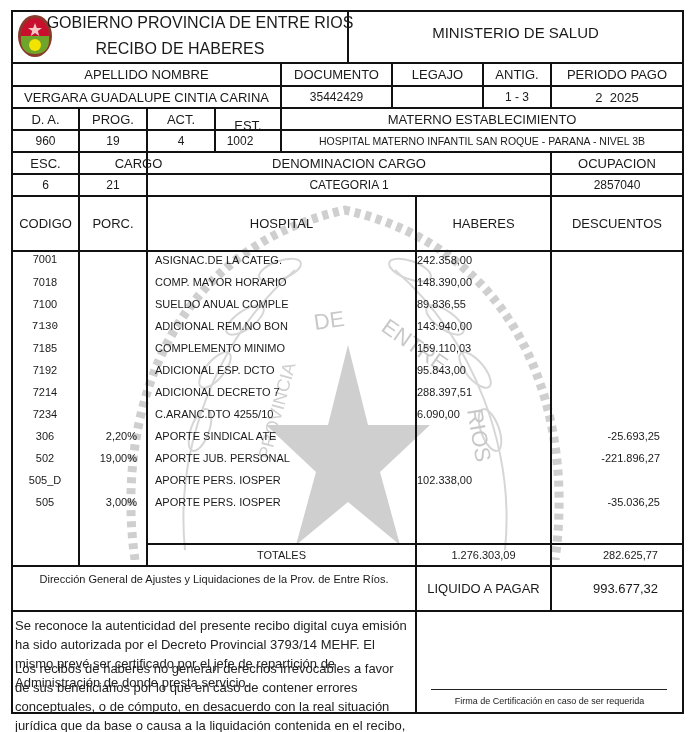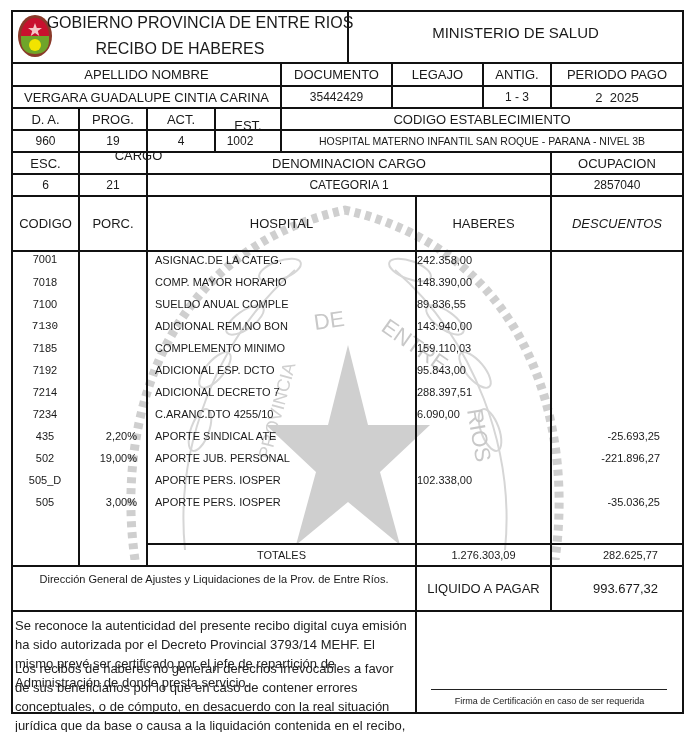--- a/index.html
+++ b/index.html
@@ -112,43 +112,43 @@
 <div class="cell" style="left:13px;top:87px;width:267px;height:20px;">VERGARA GUADALUPE CINTIA CARINA</div>
 <div class="cell" style="left:282px;top:87px;width:109px;height:20px;font-size:12px;">35442429</div>
 <div class="cell" style="left:393px;top:87px;width:89px;height:20px;"></div>
 <div class="cell" style="left:484px;top:87px;width:66px;height:20px;font-size:12px;white-space:pre;">1 - 3</div>
 <div class="cell" style="left:552px;top:87px;width:130px;height:20px;white-space:pre;">2  2025</div>
 
 <div class="cell" style="left:13px;top:109px;width:65px;height:20px;">D. A.</div>
 <div class="cell" style="left:80px;top:109px;width:66px;height:20px;">PROG.</div>
 <div class="cell" style="left:148px;top:109px;width:66px;height:20px;">ACT.</div>
 <div class="cell" style="left:216px;top:109px;width:64px;height:32px;">EST.</div>
-<div class="cell" style="left:282px;top:109px;width:400px;height:20px;">CODIGO ESTABLECIMIENTO</div>
+<div class="cell" style="left:282px;top:109px;width:400px;height:20px;">MATERNO ESTABLECIMIENTO</div>
 
 <div class="cell" style="left:13px;top:131px;width:65px;height:20px;font-size:12px;">960</div>
 <div class="cell" style="left:80px;top:131px;width:66px;height:20px;font-size:12px;">19</div>
 <div class="cell" style="left:148px;top:131px;width:66px;height:20px;font-size:12px;">4</div>
 <div class="cell" style="left:216px;top:131px;width:48px;height:20px;font-size:12px;">1002</div>
 <div class="cell" style="left:282px;top:131px;width:400px;height:20px;font-size:10.5px;">HOSPITAL MATERNO INFANTIL SAN ROQUE - PARANA - NIVEL 3B</div>
 
 <div class="cell" style="left:13px;top:153px;width:65px;height:20px;">ESC.</div>
-<div class="cell" style="left:80px;top:145px;width:78px;height:20px;padding-left:39px;">CARGO</div>
+<div class="cell" style="left:80px;top:153px;width:78px;height:20px;padding-left:39px;">CARGO</div>
 <div class="cell" style="left:148px;top:153px;width:402px;height:20px;">DENOMINACION CARGO</div>
 <div class="cell" style="left:552px;top:153px;width:130px;height:20px;">OCUPACION</div>
 
 <div class="cell" style="left:13px;top:175px;width:65px;height:20px;font-size:12px;">6</div>
 <div class="cell" style="left:80px;top:175px;width:66px;height:20px;font-size:12px;">21</div>
 <div class="cell" style="left:148px;top:175px;width:402px;height:20px;font-size:12px;">CATEGORIA 1</div>
 <div class="cell" style="left:552px;top:175px;width:130px;height:20px;font-size:12px;">2857040</div>
 
 <div class="cell" style="left:13px;top:197px;width:65px;height:53px;">CODIGO</div>
 <div class="cell" style="left:80px;top:197px;width:66px;height:53px;">PORC.</div>
 <div class="cell" style="left:148px;top:197px;width:267px;height:53px;">HOSPITAL</div>
 <div class="cell" style="left:417px;top:197px;width:133px;height:53px;">HABERES</div>
-<div class="cell" style="left:552px;top:197px;width:130px;height:53px;font-style:italic;">DESCUENTOS</div>
+<div class="cell" style="left:552px;top:197px;width:130px;height:53px;">DESCUENTOS</div>
 
 <div id="items-body">
     <div>
       <span class="row-txt code" style="top: 253px;">7001</span>
       <span class="row-txt porc" style="top: 254px;"></span>
       <span class="row-txt conc" style="top: 254px;">ASIGNAC.DE LA CATEG.</span>
       <span class="row-txt hab" style="top: 254px;">242.358,00</span>
       <span class="row-txt desc" style="top: 254px;"></span>
     </div>
     <div>
@@ -194,21 +194,21 @@
       <span class="row-txt desc" style="top: 386px;"></span>
     </div>
     <div>
       <span class="row-txt code" style="top: 408px;">7234</span>
       <span class="row-txt porc" style="top: 408px;"></span>
       <span class="row-txt conc" style="top: 408px;">C.ARANC.DTO 4255/10</span>
       <span class="row-txt hab" style="top: 408px;">6.090,00</span>
       <span class="row-txt desc" style="top: 408px;"></span>
     </div>
     <div>
-      <span class="row-txt code" style="top: 430px;">435</span>
+      <span class="row-txt code" style="top: 430px;">306</span>
       <span class="row-txt porc" style="top: 430px;">2,20%</span>
       <span class="row-txt conc" style="top: 430px;">APORTE SINDICAL ATE</span>
       <span class="row-txt hab" style="top: 430px;"></span>
       <span class="row-txt desc" style="top: 430px;">-25.693,25</span>
     </div>
     <div>
       <span class="row-txt code" style="top: 452px;">502</span>
       <span class="row-txt porc" style="top: 452px;">19,00%</span>
       <span class="row-txt conc" style="top: 452px;">APORTE JUB. PERSONAL</span>
       <span class="row-txt hab" style="top: 452px;"></span>

